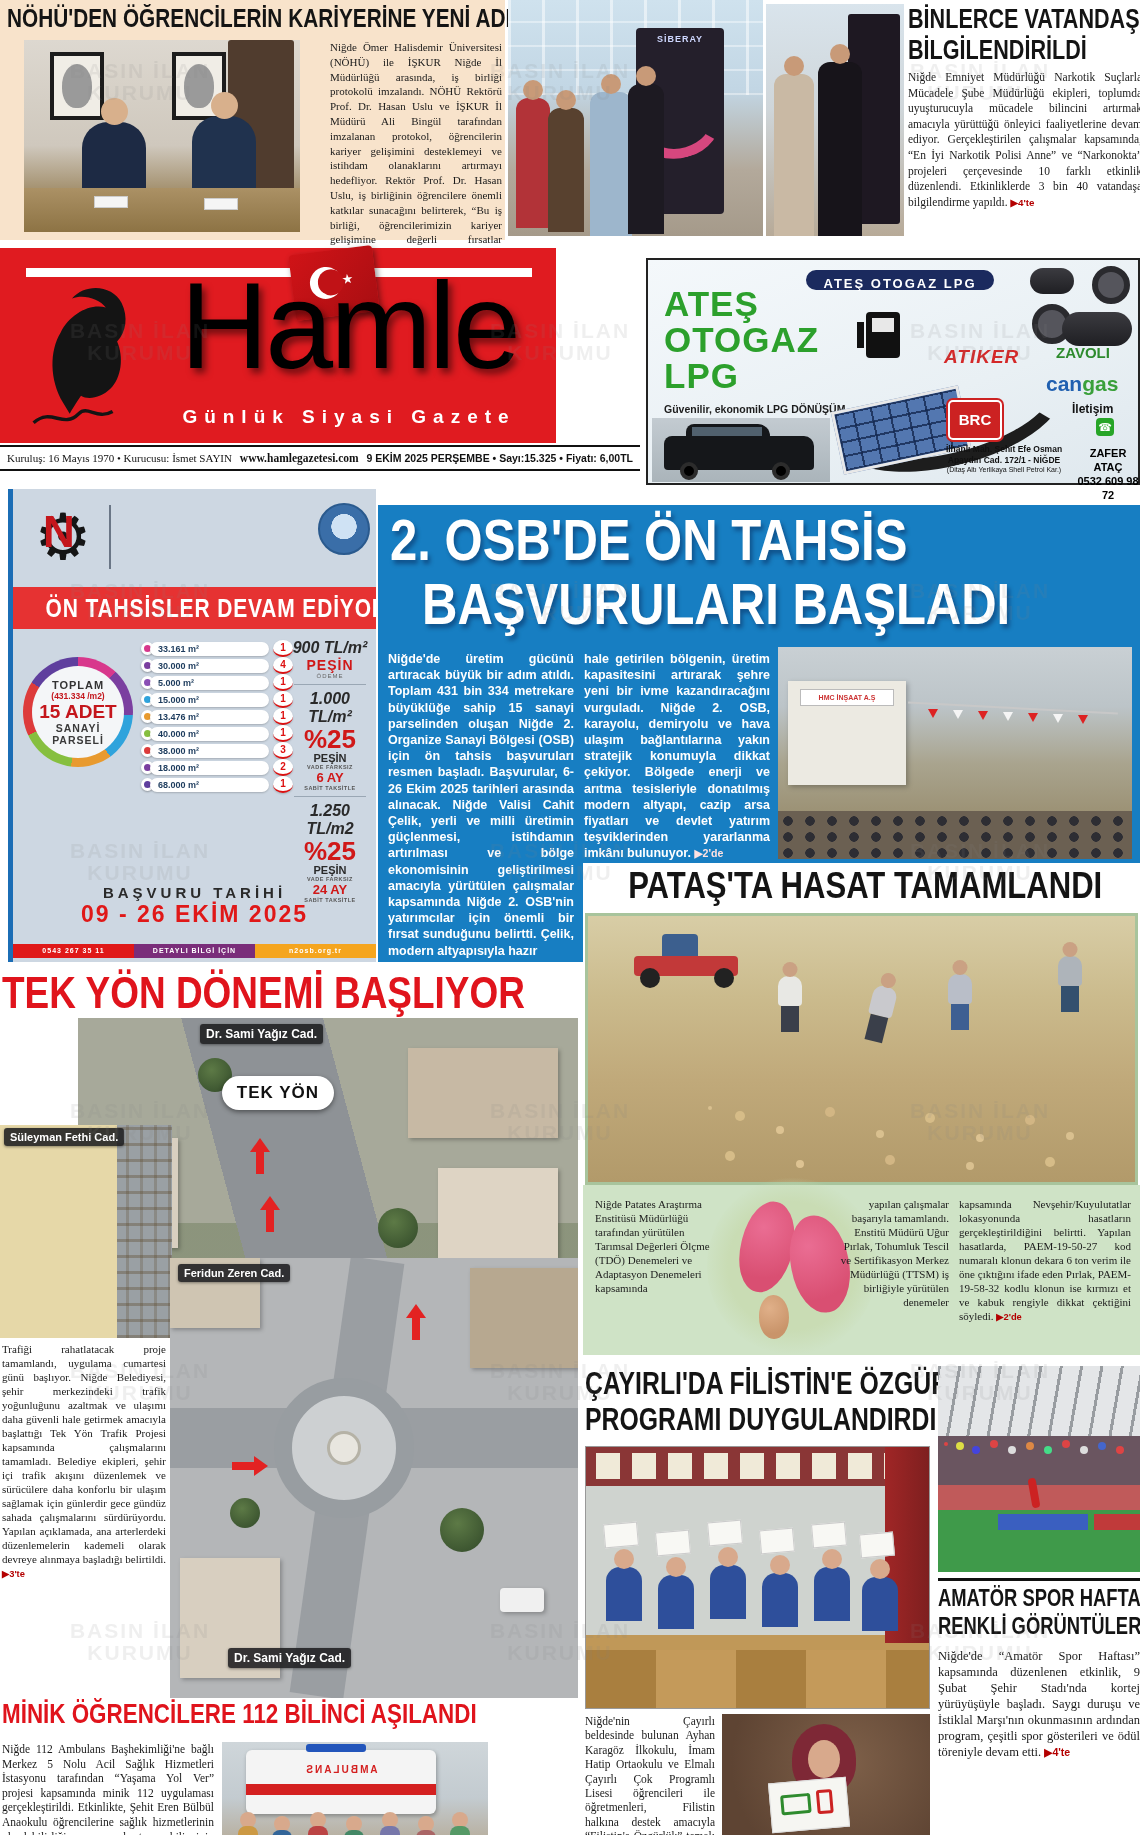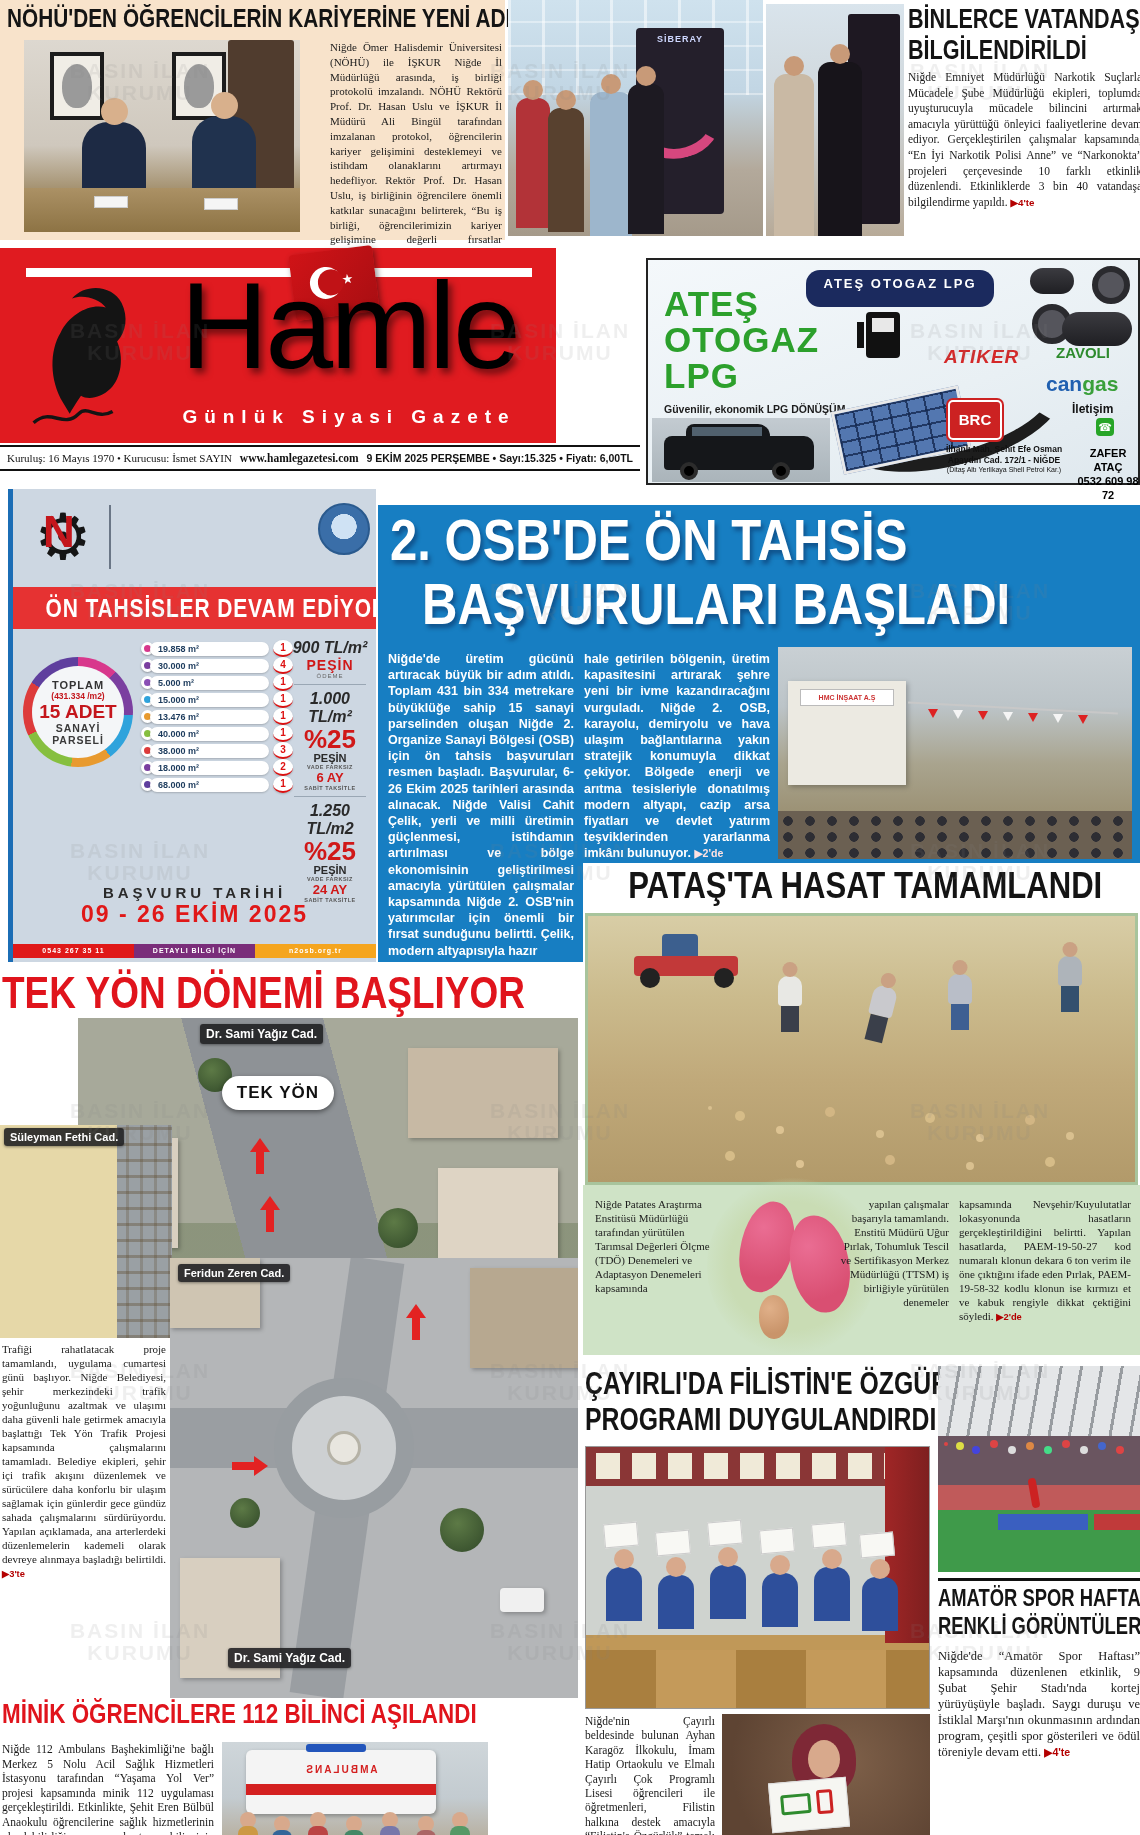--- a/index.html
+++ b/index.html
@@ -66,21 +66,21 @@
   font-size:19px; font-weight:bold; letter-spacing:7px; }
 #datebar { left:0; top:445px; width:640px; height:26px; background:#fff; border-top:2px solid #111; border-bottom:2px solid #111;
   display:flex; align-items:center; justify-content:space-between; padding:0 7px; }
 #datebar .f { font-family:"Liberation Serif",serif; font-size:11px; color:#111; }
 #datebar .w { font-family:"Liberation Serif",serif; font-weight:bold; font-size:11.5px; color:#111; }
 #datebar .i { font-weight:bold; font-size:10.5px; color:#111; }
 
 
 #ad { left:646px; top:258px; width:494px; height:227px; border:2px solid #222;
   background:linear-gradient(160deg,#f4f8fb 0%,#e9f0f4 60%,#dfe8ee 100%); }
-#ad-pill { position:absolute; left:158px; top:10px; width:188px; height:37px; background:#1b2a5e; border-radius:14px;
+#ad-pill { position:absolute; left:158px; top:10px; width:188px; height:20px; background:#1b2a5e; border-radius:14px;
   color:#fff; font-weight:bold; font-size:13px; letter-spacing:2px; text-align:center; line-height:28px; }
 #ad-title { position:absolute; left:16px; top:26px; color:#2ca02c; font-weight:bold; font-size:35px; line-height:36px; letter-spacing:1px; }
 #ad-tag { position:absolute; left:16px; top:143px; font-size:10.5px; font-weight:bold; color:#1c1c1c; line-height:13px; }
 #ad-pump { position:absolute; left:218px; top:52px; width:34px; height:46px; background:#111; border-radius:4px; }
 #ad-pump i { position:absolute; left:6px; top:6px; width:22px; height:14px; background:#e8e8e8; }
 #ad-pump u { position:absolute; left:-9px; top:10px; width:7px; height:26px; background:#111; text-decoration:none; }
 #ad-road { position:absolute; left:180px; top:96px; width:240px; height:110px; border:13px solid transparent;
   border-bottom-color:#1d1d1d; border-radius:50%; transform:rotate(-14deg); }
 #ad-kit { position:absolute; left:188px; top:138px; width:130px; height:64px; transform:rotate(-12deg);
   background:#5377b0; border:3px solid #e8e8e8;
@@ -400,21 +400,21 @@
         <div class="t1">TOPLAM</div>
         <div class="t2">(431.334 /m2)</div>
         <div class="t3">15 ADET</div>
         <div class="t4">SANAYİ</div>
         <div class="t4">PARSELİ</div>
       </div>
     </div>
     <div id="parcel-list">
         <div class="prow">
           <span class="pdot" style="background: rgb(216, 56, 140);"></span>
-          <span class="ppill">19.858 m²</span>
+          <span class="ppill">33.161 m²</span>
           <span class="pnum">1</span>
         </div>
         <div class="prow">
           <span class="pdot" style="background: rgb(123, 63, 160);"></span>
           <span class="ppill">30.000 m²</span>
           <span class="pnum">4</span>
         </div>
         <div class="prow">
           <span class="pdot" style="background: rgb(138, 79, 181);"></span>
           <span class="ppill">5.000 m²</span>

